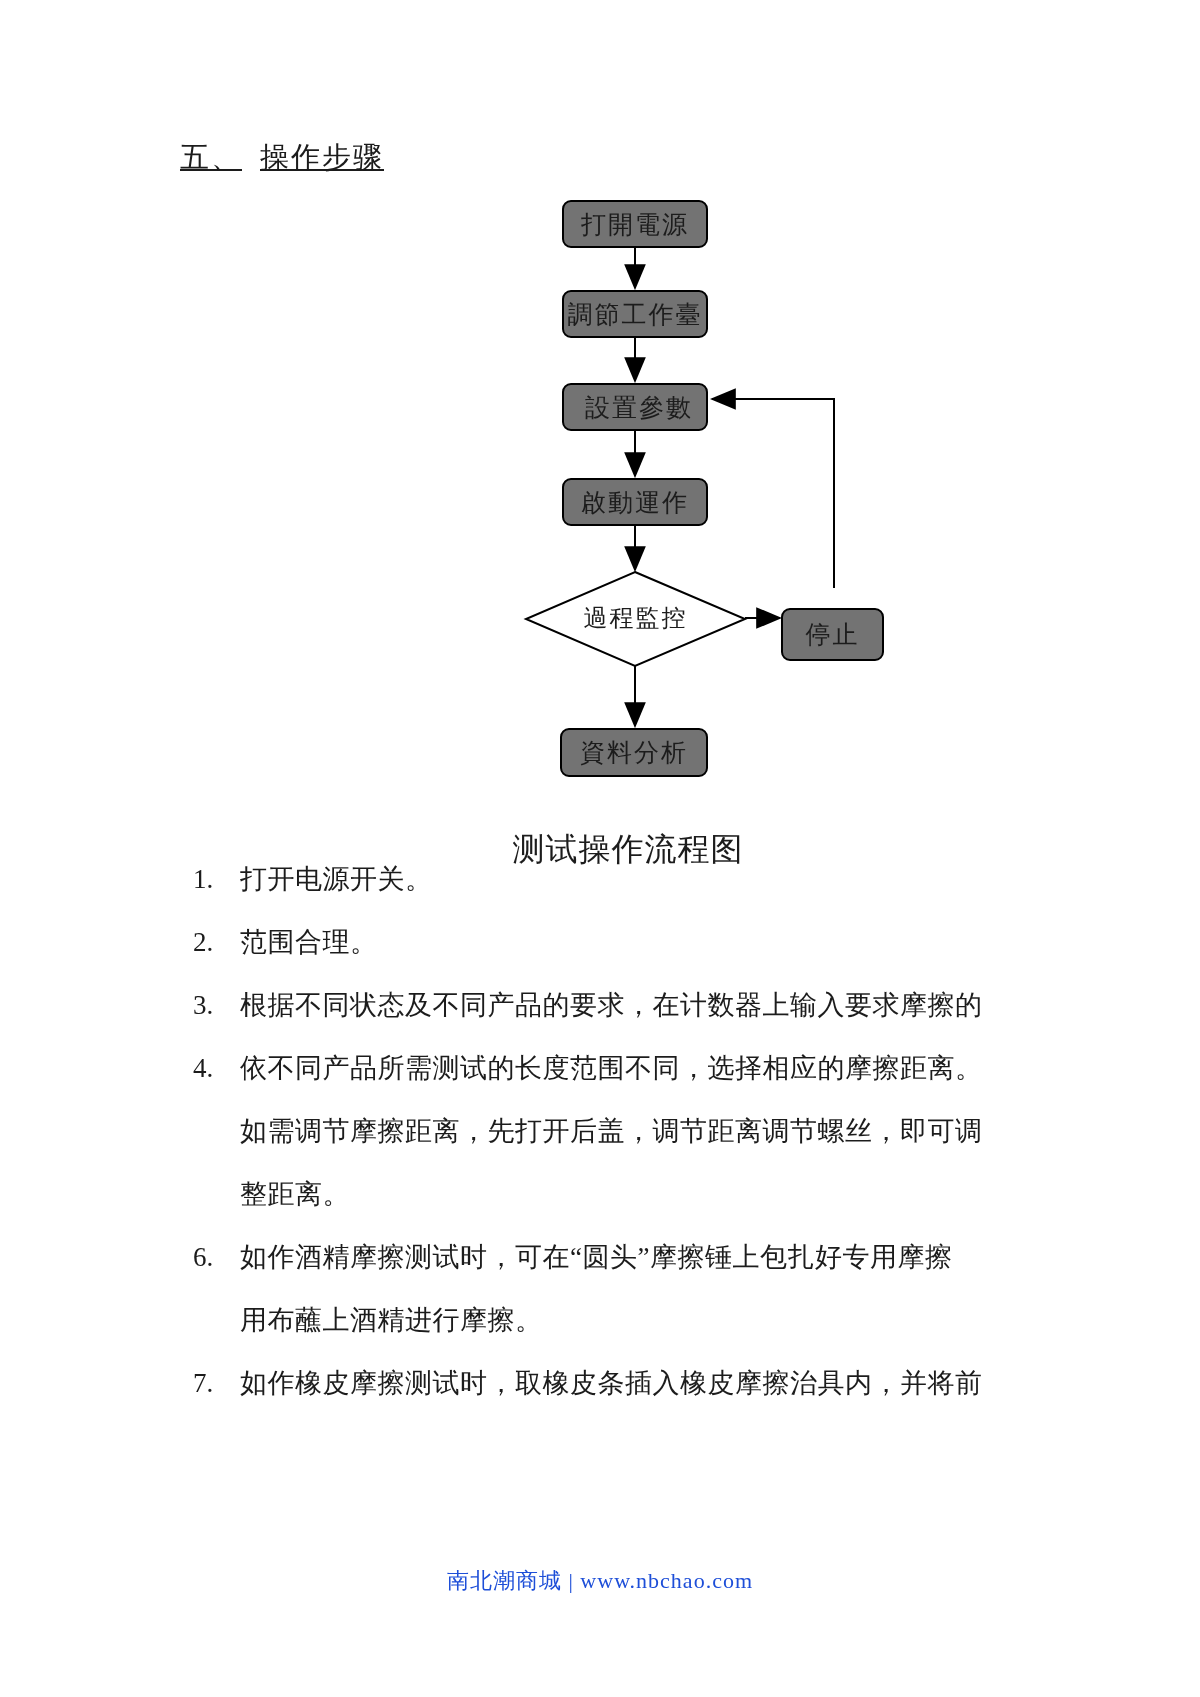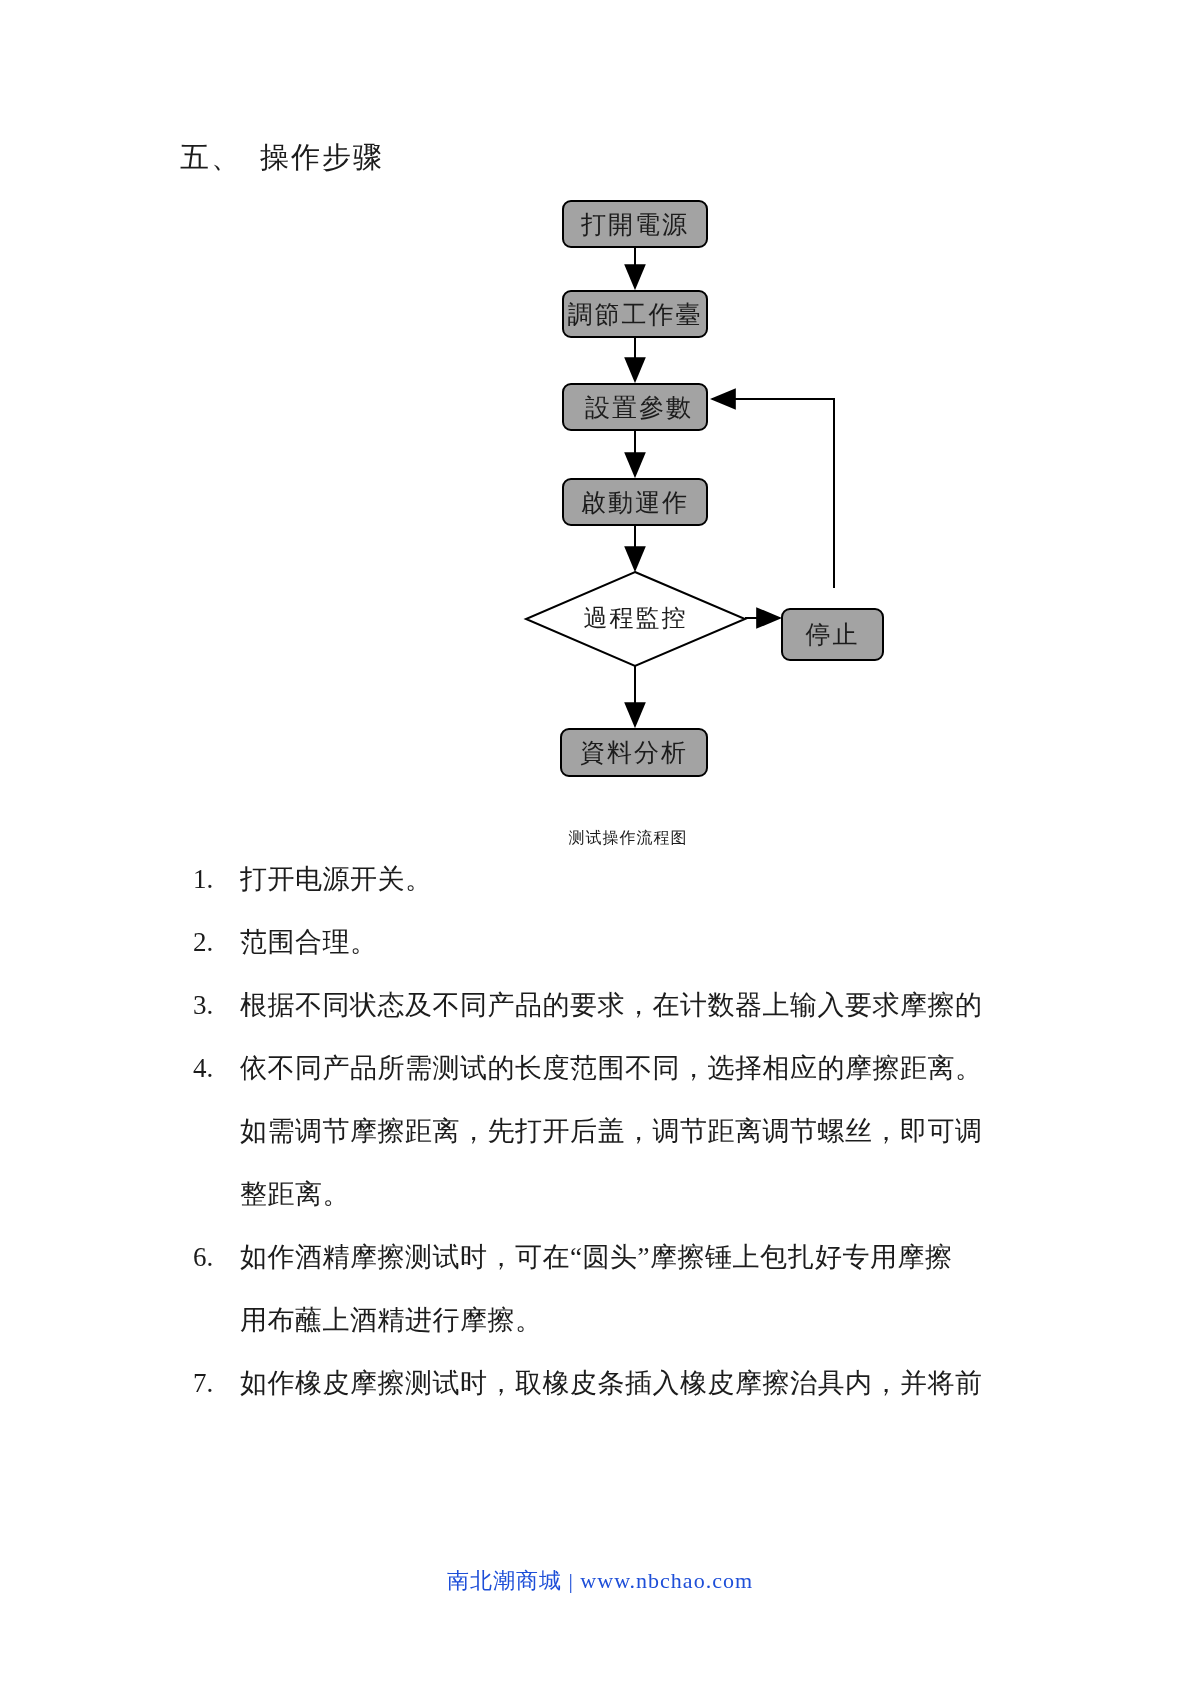--- a/index.html
+++ b/index.html
@@ -2,46 +2,46 @@
 <html><head>
 <meta charset="utf-8">
 <style>
   html,body { margin:0; padding:0; background:#e8e8e8; }
   .page {
     position:relative; width:1200px; height:1697px; margin:0 auto;
     background:#ffffff; overflow:hidden; color:#1c1c1c;
     font-family:"Liberation Serif","DejaVu Serif",serif;
   }
   
-  .heading { position:absolute; left:180px; top:138px; font-size:29px; letter-spacing:2px; }
+  .heading { position:absolute; left:180px; top:138px; font-size:29px; letter-spacing:2px;text-decoration:underline; }
   .heading .sec-title { margin-left:18px; }
 
   
   .flowchart { position:absolute; left:440px; top:180px; width:460px; height:625px; }
   .flowchart svg { position:absolute; left:0; top:0; }
   .fc-box {
     position:absolute; box-sizing:border-box;
-    border:2px solid #000; border-radius:9px; background:#a3a3a3;
+    border:2px solid #000; border-radius:9px; background:#737373;
     display:flex; align-items:center; justify-content:center;
     font-size:25px; letter-spacing:2px; white-space:nowrap;
   }
   .fc-box.power     { left:122px; top:20px;  width:146px; height:48px; }
   .fc-box.worktable { left:122px; top:110px; width:146px; height:48px; }
   .fc-box.params    { left:122px; top:203px; width:146px; height:48px;padding-left:8px; }
   .fc-box.start     { left:122px; top:298px; width:146px; height:48px; }
   .fc-box.stop      { left:341px; top:428px; width:103px; height:53px; }
   .fc-box.analysis  { left:120px; top:548px; width:148px; height:49px; }
   .fc-diamond-label {
     position:absolute; left:86px; top:424px; width:219px; height:30px;
     display:flex; align-items:flex-end; justify-content:center;
     font-size:24px; letter-spacing:2px; white-space:nowrap;
   }
 
   
-  .fc-caption { position:absolute; left:428px; top:828px; width:400px; text-align:center; font-size:16px; letter-spacing:1px; }
+  .fc-caption { position:absolute; left:428px; top:828px; width:400px; text-align:center; font-size:32px; letter-spacing:1px; }
 
   
   .steps { position:absolute; left:193px; top:848px; width:840px; font-size:27px; }
   .step { display:flex; }
   .step-num { flex:0 0 47px; width:47px; line-height:63px; }
   .step-lines { flex:1; }
   .step-line { line-height:63px; white-space:nowrap; letter-spacing:0.5px; }
 
   
   .footer { position:absolute; left:0; right:0; top:1566px; text-align:center; font-size:22px; color:#1d4ed8; letter-spacing:1px; }

